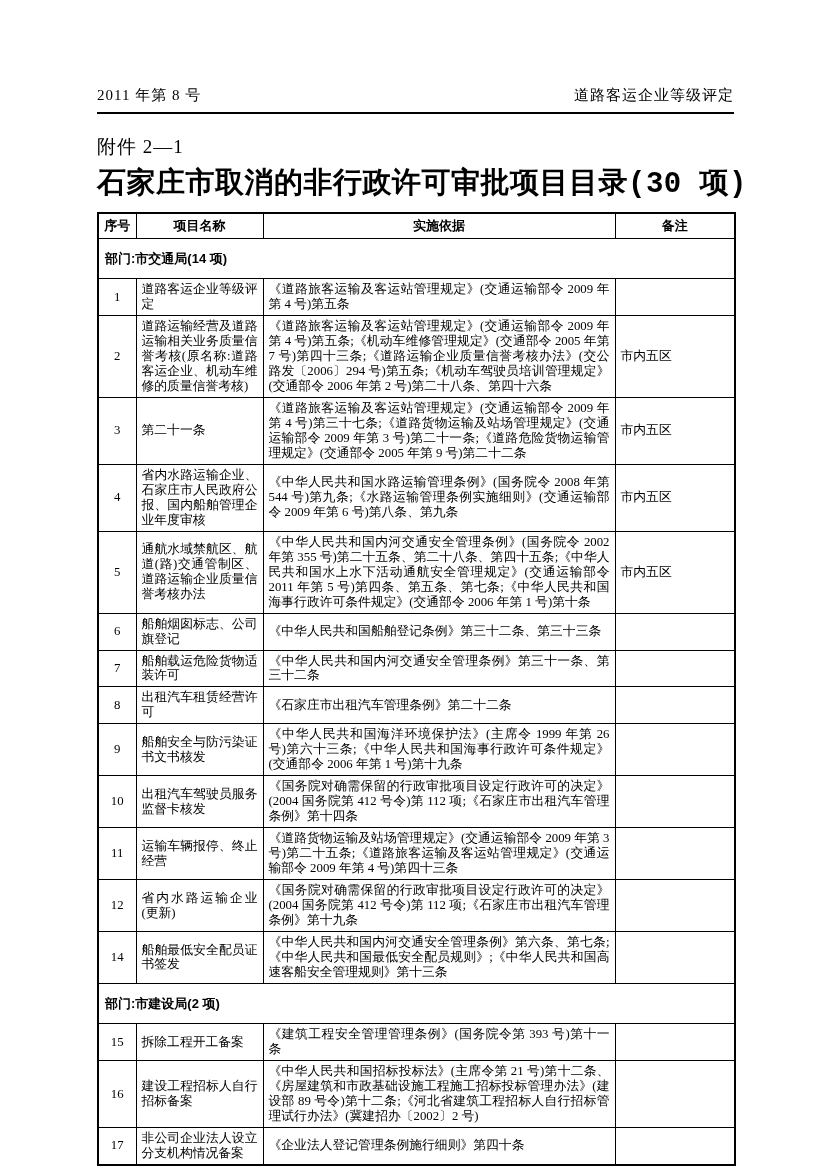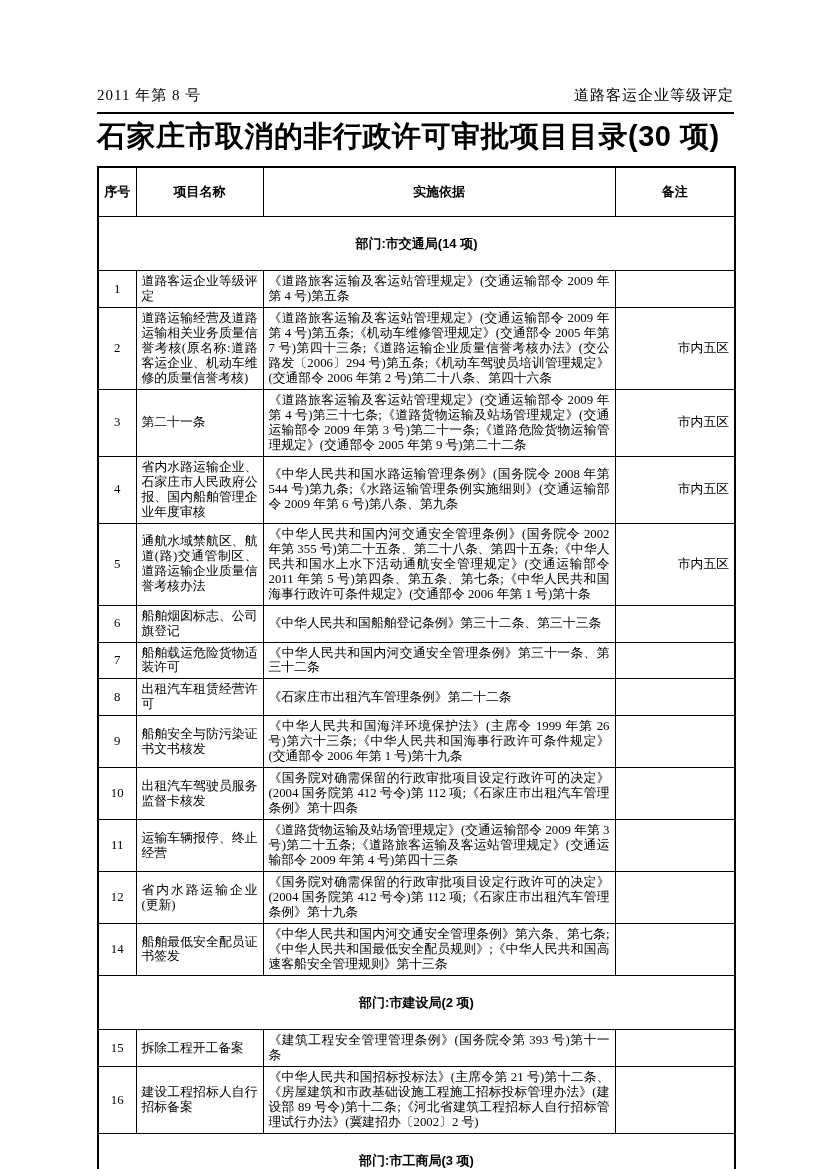--- a/index.html
+++ b/index.html
@@ -13,65 +13,66 @@
     display: flex; justify-content: space-between; align-items: baseline;
     font-size: 15px; letter-spacing: 1px;
   }
   .header-rule { border-top: 2px solid #000; margin-top: 7px; }
 
   .attachment { margin-top: 20px; font-size: 19px; letter-spacing: 1px; }
 
   .doc-title {
     margin-top: 3px;
     font-size: 29px; font-weight: bold; white-space: nowrap;
-    font-family: Liberation Sans, sans-serif;
+    font-family: Liberation Mono, monospace;
     letter-spacing: 0.5px;
   }
 
   table.catalog {
     margin-top: 9px;
     width: 637px;
     border-collapse: collapse;
     border: 2px solid #000;
     table-layout: fixed;
   }
   .catalog th, .catalog td {
     border: 1px solid #000;
     vertical-align: middle;
   }
   .catalog th {
     font-family: "Liberation Sans", "DejaVu Sans", sans-serif;
     font-size: 13px; font-weight: bold;
-    padding: 15px 2px; text-align: center;
+    padding: 3px 2px; text-align: center;
   }
   .catalog td {
     font-size: 12.8px; line-height: 1.17;
     padding: 3px 5px;
   }
   .section-row td {
     font-family: "Liberation Sans", "DejaVu Sans", sans-serif;
     font-size: 13px; font-weight: bold;
-    text-align: center; padding: 19px 6px;
+    text-align: left; padding: 12px 6px;
   }
   .cell-no { text-align: center; }
   .cell-name { text-align: justify; }
   .cell-basis { text-align: justify; }
-  .cell-remark { text-align: right; }
+  .cell-remark { text-align: left; }
 </style>
 </head>
 <body style="--footer-dash: #9b9b9b;">
 
 <div class="content">
 
   <div class="page-header">
     <span>2011 年第 8 号</span>
     <span>道路客运企业等级评定</span>
   </div>
   <div class="header-rule"></div>
 
+  <div class="attachment">附件 2—1</div>
 
   <h1 class="doc-title">石家庄市取消的非行政许可审批项目目录(30 项)</h1>
 
   <table class="catalog">
     <colgroup>
       <col style="width:38px">
         <col style="width:127px">
         <col style="width:352px">
         <col style="width:120px">
     </colgroup>
@@ -173,23 +174,20 @@
           <td class="cell-name">拆除工程开工备案</td>
           <td class="cell-basis">《建筑工程安全管理管理条例》(国务院令第 393 号)第十一条</td>
           <td class="cell-remark"></td>
         </tr>
         <tr>
           <td class="cell-no">16</td>
           <td class="cell-name">建设工程招标人自行招标备案</td>
           <td class="cell-basis">《中华人民共和国招标投标法》(主席令第 21 号)第十二条、《房屋建筑和市政基础设施工程施工招标投标管理办法》(建设部 89 号令)第十二条;《河北省建筑工程招标人自行招标管理试行办法》(冀建招办〔2002〕2 号)</td>
           <td class="cell-remark"></td>
         </tr>
-        <tr class="section-row">
-          <td colspan="4">部门:市工商局(3 项)</td>
-        </tr>
         <tr>
           <td class="cell-no">17</td>
           <td class="cell-name">非公司企业法人设立分支机构情况备案</td>
           <td class="cell-basis">《企业法人登记管理条例施行细则》第四十条</td>
           <td class="cell-remark"></td>
         </tr>
       </tbody>
   </table>
 
 </div>

